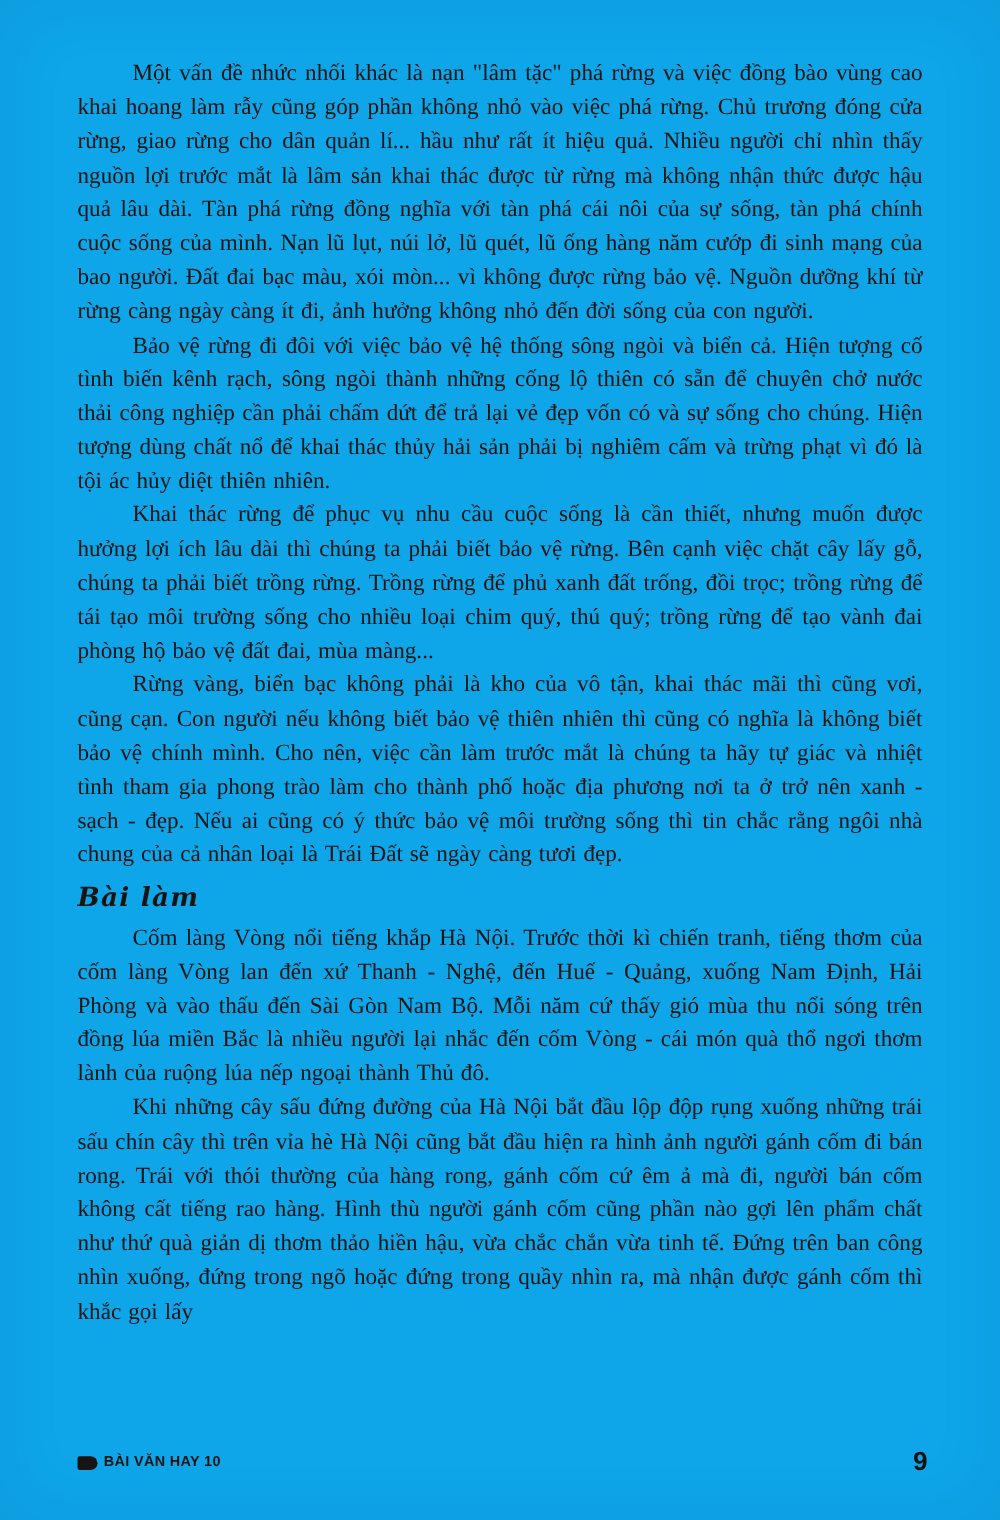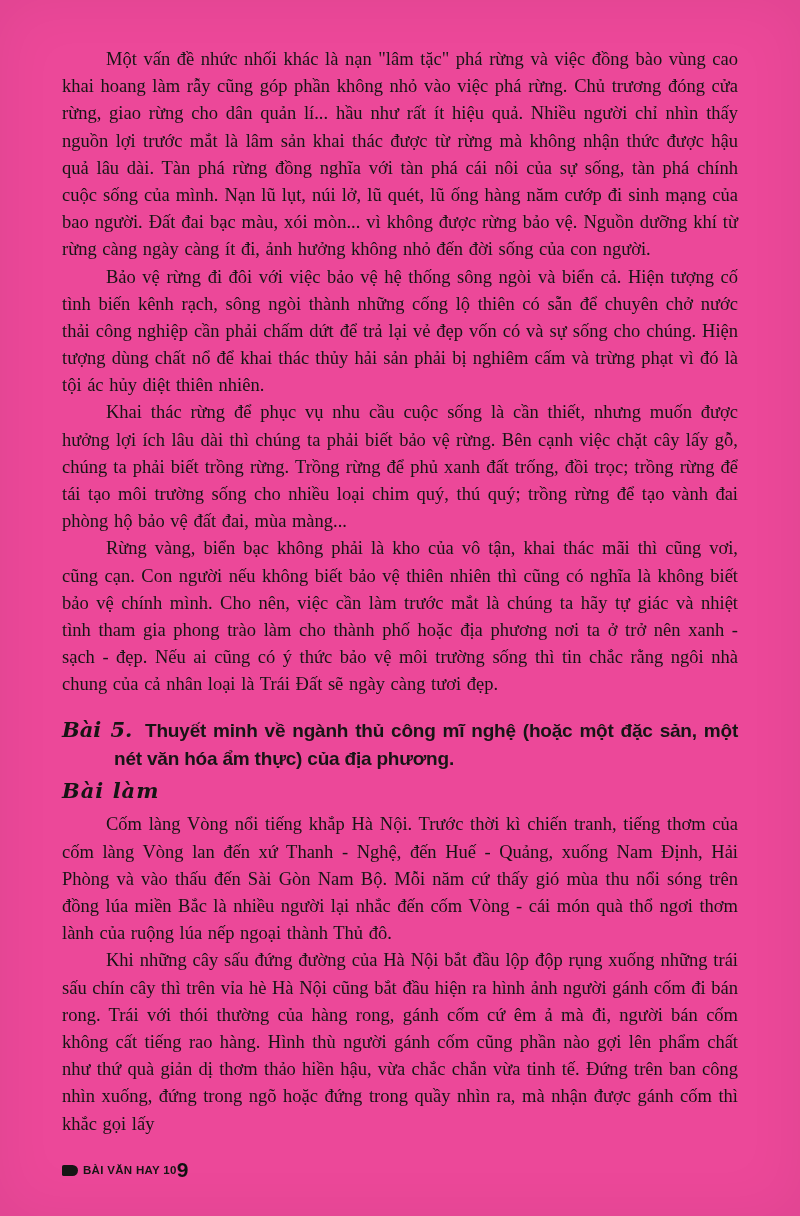--- a/index.html
+++ b/index.html
@@ -7,21 +7,21 @@
     width: 800px;
     height: 1216px;
     background: #e9e7e2;
     font-family: "Liberation Serif", "DejaVu Serif", serif;
   }
   .page {
     position: relative;
     width: 800px;
     height: 1216px;
     box-sizing: border-box;
-    background: #ec4899;
+    background: #0ea5e9;
     color: #161514;
     padding: 46px 62px 0 62px;
     overflow: hidden;
     box-shadow: inset 0 0 60px rgba(0,0,0,0.06);
   }
   .para {
     margin: 0;
     font-size: 18.5px;
     line-height: 1.47;
     text-align: justify;
@@ -55,20 +55,21 @@
     font-weight: 600;
     font-size: 21px;
     letter-spacing: 1px;
   }
   .footer {
     position: absolute;
     left: 62px;
     right: 58px;
     bottom: 34px;
     display: flex;
+    justify-content: space-between;
     align-items: center;
   }
   .footer-left {
     display: flex;
     align-items: center;
     gap: 5px;
   }
   .series-logo {
     display: inline-block;
     width: 16px;
@@ -93,24 +94,20 @@
 </head>
 <body>
 
 <div class="page">
 
   <p class="para">Một vấn đề nhức nhối khác là nạn "lâm tặc" phá rừng và việc đồng bào vùng cao khai hoang làm rẫy cũng góp phần không nhỏ vào việc phá rừng. Chủ trương đóng cửa rừng, giao rừng cho dân quản lí... hầu như rất ít hiệu quả. Nhiều người chỉ nhìn thấy nguồn lợi trước mắt là lâm sản khai thác được từ rừng mà không nhận thức được hậu quả lâu dài. Tàn phá rừng đồng nghĩa với tàn phá cái nôi của sự sống, tàn phá chính cuộc sống của mình. Nạn lũ lụt, núi lở, lũ quét, lũ ống hàng năm cướp đi sinh mạng của bao người. Đất đai bạc màu, xói mòn... vì không được rừng bảo vệ. Nguồn dưỡng khí từ rừng càng ngày càng ít đi, ảnh hưởng không nhỏ đến đời sống của con người.</p>
   <p class="para">Bảo vệ rừng đi đôi với việc bảo vệ hệ thống sông ngòi và biển cả. Hiện tượng cố tình biến kênh rạch, sông ngòi thành những cống lộ thiên có sẵn để chuyên chở nước thải công nghiệp cần phải chấm dứt để trả lại vẻ đẹp vốn có và sự sống cho chúng. Hiện tượng dùng chất nổ để khai thác thủy hải sản phải bị nghiêm cấm và trừng phạt vì đó là tội ác hủy diệt thiên nhiên.</p>
   <p class="para">Khai thác rừng để phục vụ nhu cầu cuộc sống là cần thiết, nhưng muốn được hưởng lợi ích lâu dài thì chúng ta phải biết bảo vệ rừng. Bên cạnh việc chặt cây lấy gỗ, chúng ta phải biết trồng rừng. Trồng rừng để phủ xanh đất trống, đồi trọc; trồng rừng để tái tạo môi trường sống cho nhiều loại chim quý, thú quý; trồng rừng để tạo vành đai phòng hộ bảo vệ đất đai, mùa màng...</p>
   <p class="para">Rừng vàng, biển bạc không phải là kho của vô tận, khai thác mãi thì cũng vơi, cũng cạn. Con người nếu không biết bảo vệ thiên nhiên thì cũng có nghĩa là không biết bảo vệ chính mình. Cho nên, việc cần làm trước mắt là chúng ta hãy tự giác và nhiệt tình tham gia phong trào làm cho thành phố hoặc địa phương nơi ta ở trở nên xanh - sạch - đẹp. Nếu ai cũng có ý thức bảo vệ môi trường sống thì tin chắc rằng ngôi nhà chung của cả nhân loại là Trái Đất sẽ ngày càng tươi đẹp.</p>
 
-  <p class="exercise">
-    <span class="ex-label">Bài 5.</span>
-    <span class="ex-title">Thuyết minh về ngành thủ công mĩ nghệ (hoặc một đặc sản, một nét văn hóa ẩm thực) của địa phương.</span>
-  </p>
 
   <p class="response-heading">Bài làm</p>
 
   <p class="para">Cốm làng Vòng nổi tiếng khắp Hà Nội. Trước thời kì chiến tranh, tiếng thơm của cốm làng Vòng lan đến xứ Thanh - Nghệ, đến Huế - Quảng, xuống Nam Định, Hải Phòng và vào thấu đến Sài Gòn Nam Bộ. Mỗi năm cứ thấy gió mùa thu nổi sóng trên đồng lúa miền Bắc là nhiều người lại nhắc đến cốm Vòng - cái món quà thổ ngơi thơm lành của ruộng lúa nếp ngoại thành Thủ đô.</p>
   <p class="para">Khi những cây sấu đứng đường của Hà Nội bắt đầu lộp độp rụng xuống những trái sấu chín cây thì trên vỉa hè Hà Nội cũng bắt đầu hiện ra hình ảnh người gánh cốm đi bán rong. Trái với thói thường của hàng rong, gánh cốm cứ êm ả mà đi, người bán cốm không cất tiếng rao hàng. Hình thù người gánh cốm cũng phần nào gợi lên phẩm chất như thứ quà giản dị thơm thảo hiền hậu, vừa chắc chắn vừa tinh tế. Đứng trên ban công nhìn xuống, đứng trong ngõ hoặc đứng trong quầy nhìn ra, mà nhận được gánh cốm thì khắc gọi lấy</p>
 
   <div class="footer">
     <div class="footer-left">
       <span class="series-logo"></span>
       <span class="series-title">BÀI VĂN HAY 10</span>

